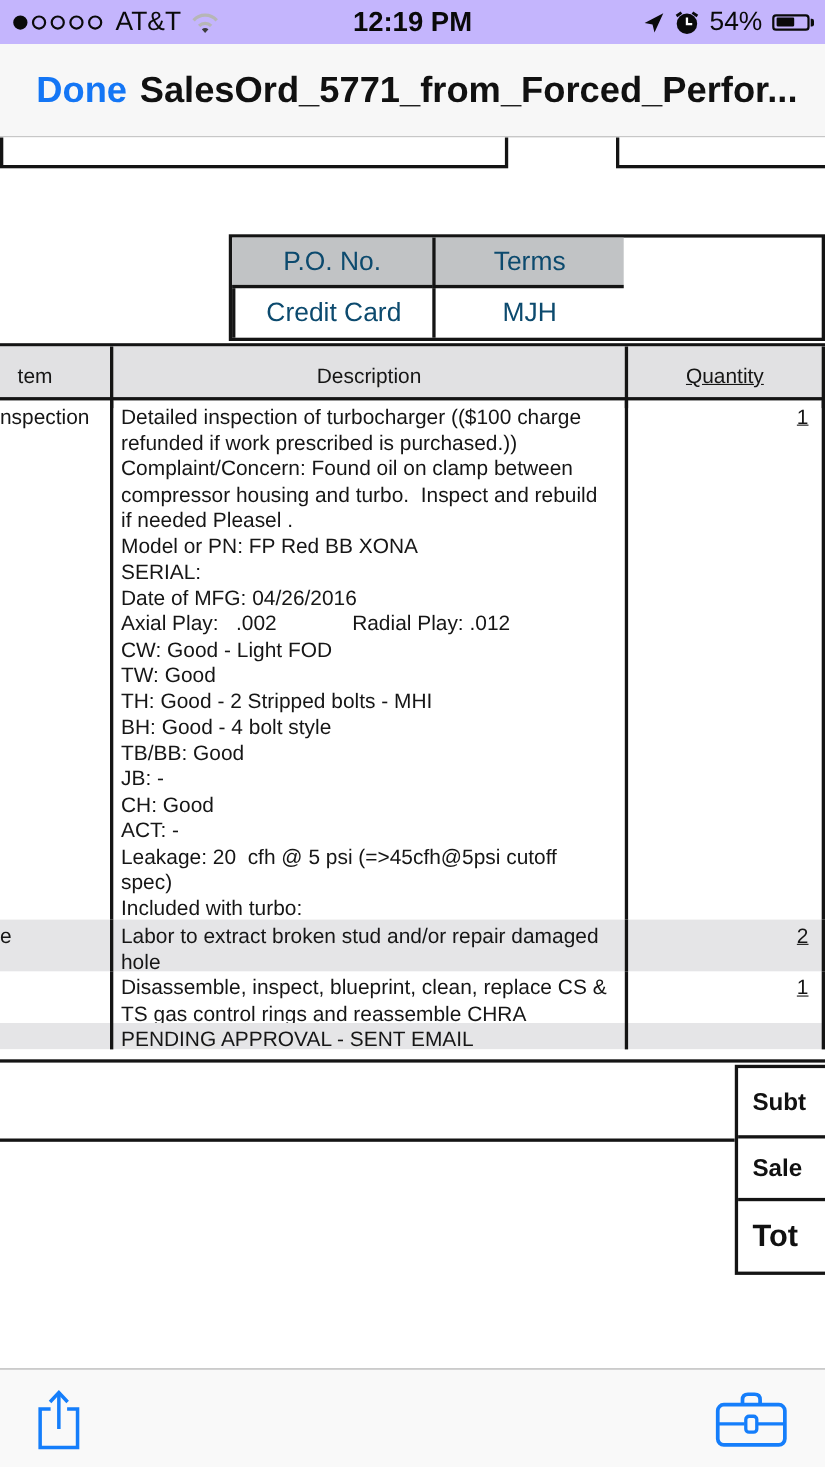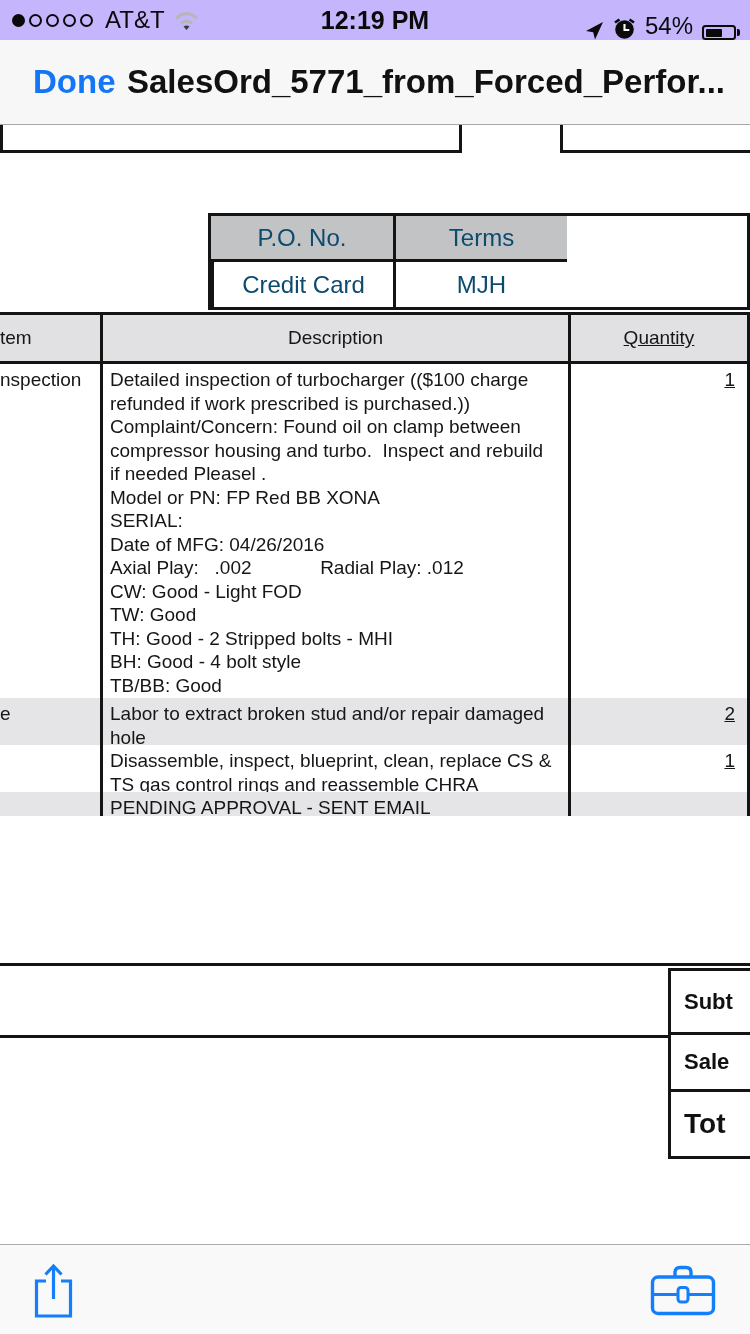--- a/index.html
+++ b/index.html
@@ -19,21 +19,21 @@
   }
   .sb-left { position:absolute; left:12px; top:0; height:40px; display:flex; align-items:center; gap:8px; }
   .dots { display:flex; align-items:center; gap:4px; margin-right:4px; }
   .dot { width:13px; height:13px; border-radius:50%; border:2px solid #0a0a0a; }
   .dot.filled { background:#0a0a0a; }
   .carrier { font-size:24px; letter-spacing:0; }
   .sb-time {
     position:absolute; left:0; width:750px; text-align:center; top:0; line-height:40px;
     font-size:25px; font-weight:600;
   }
-  .sb-right { position:absolute; right:10px; top:0; height:40px; display:flex; align-items:flex-end; gap:9px; }
+  .sb-right { position:absolute; right:10px; top:0; height:40px; display:flex; align-items:center; gap:9px; }
   .batt { position:relative; width:34px; height:15px; border:2px solid #0a0a0a; border-radius:3.5px; }
   .batt-fill { position:absolute; left:1.5px; top:1.5px; bottom:1.5px; width:54%; background:#0a0a0a; border-radius:1px; }
   .batt-nub { position:relative; width:3px; height:7px; background:#0a0a0a; border-radius:0 2px 2px 0; margin-left:-7px; }
 
   
   .nav-bar {
     position:absolute; top:40px; left:0; width:750px; height:85px;
     background:#f7f7f7; border-bottom:1px solid #a8a8a8;
     display:flex; align-items:center;text-decoration:underline;
   }
@@ -64,24 +64,24 @@
   .po-cell.hdr { height:46px; background:#c1c3c5; border-bottom:3px solid #141414; }
 
   
   .itable { position:absolute; left:0; top:187px; width:750px; border-top:3px solid #141414; }
   .irow { display:grid; grid-template-columns:100px 468px 179px 3px; }
   .irow .c-desc { border-left:3px solid #141414; padding:4px 8px 0 7px; white-space:pre; overflow:hidden; }
   .irow .c-qty  { border-left:3px solid #141414; padding:4px 12px 0 4px; text-align:right;text-decoration:underline; }
   .irow .c-edge { background:#141414; }
   .irow .c-item { padding:4px 2px 0 0; overflow:hidden; white-space:nowrap; }
   .irow.header { height:49px; background:#e1e1e3; border-bottom:3px solid #141414; }
-  .irow.header > div { display:flex; align-items:center; justify-content:center; padding:0; font-size:19px; }
+  .irow.header > div { display:flex; align-items:center; justify-content:center; padding:16px; font-size:19px; }
   .irow.header .c-item { justify-content:flex-start; }
   .irow.shaded { background:#e5e5e7; }
-  .row1 { height:334px; } .row2 { height:47px; } .row3 { height:47px; } .row4 { height:24px; }
+  .row1 { height:472px; } .row2 { height:47px; } .row3 { height:47px; } .row4 { height:24px; }
   .row-filler { height:7px; background:#fff; }
   .itable-bottom { position:absolute; left:0; top:838px; width:750px; height:3px; background:#141414; }
 
   
   .totals-rule { position:absolute; left:0; top:910px; width:668px; height:3px; background:#141414; }
   .totals-box { position:absolute; left:668px; top:843px; width:120px; border:3px solid #141414; background:#fff; }
   .t-row { display:flex; align-items:center; padding-left:13px; font-weight:700; color:#111; overflow:hidden; white-space:nowrap; }
   .t-row.sub { height:64px; border-bottom:3px solid #141414; font-size:22px; }
   .t-row.tax { height:57px; border-bottom:3px solid #141414; font-size:22px; }
   .t-row.tot { height:64px; font-size:28px; }

